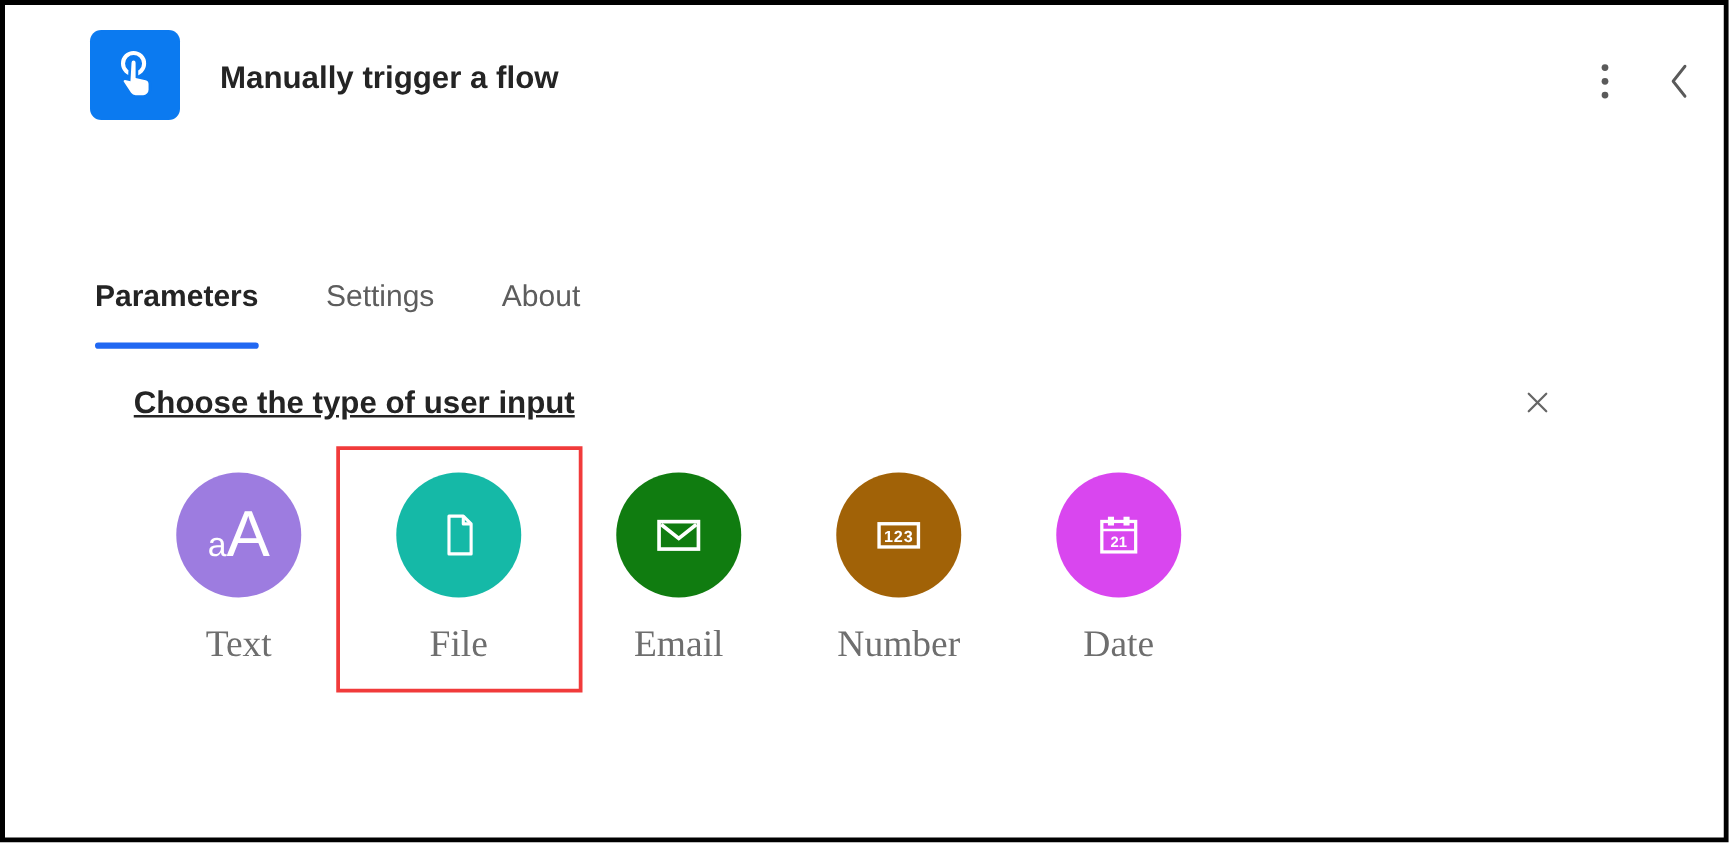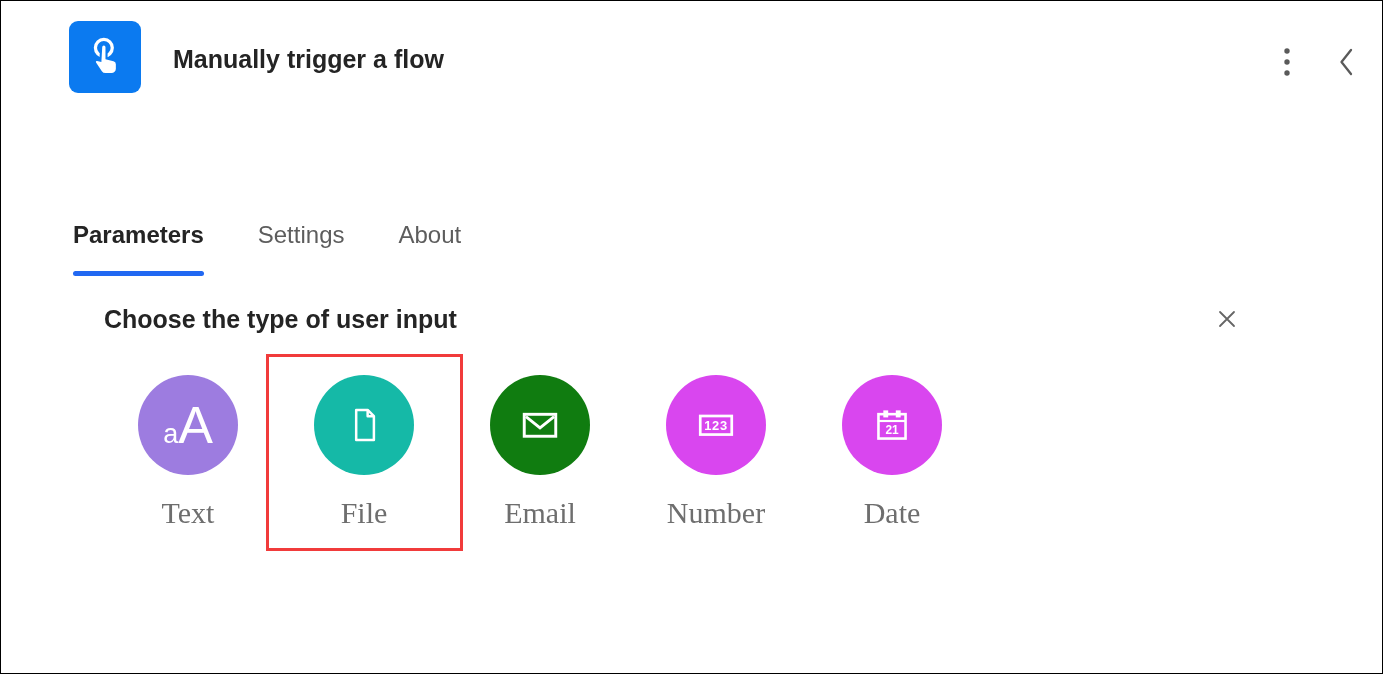--- a/index.html
+++ b/index.html
@@ -2,21 +2,21 @@
 <html><head>
 <meta charset="utf-8">
 <style>
   * { margin:0; padding:0; box-sizing:border-box; }
   html,body { background:#fff; }
   body { font-family:"Liberation Sans", sans-serif; }
   .card {
     position:relative;
     width:1383px; height:674px;
     background:#fff;
-    border:1px solid #000000;
+    border:4px solid #000000;
     overflow:hidden;
   }
 
   
   .header-icon {
     position:absolute; left:68px; top:20px;
     width:72px; height:72px; border-radius:9px;
     display:flex; align-items:center; justify-content:center;
   }
   .card-title {
@@ -47,21 +47,21 @@
   }
   .tab.active { font-weight:700; color:#242424; }
   .tab-underline {
     position:absolute; left:0; bottom:0;
     width:100%; height:5px; border-radius:3px;
   }
 
   
   .picker-heading {
     position:absolute; left:103px; top:301px;
-    font-size:25px; font-weight:700; color:#242424; line-height:34px;
+    font-size:25px; font-weight:700; color:#242424; line-height:34px;text-decoration:underline;
   }
   .close-btn { position:absolute; left:1208px; top:300px; }
 
   
   .options-row {
     position:absolute; left:99px; top:374px;
     display:flex;
   }
   .option {
     width:176px;
@@ -163,21 +163,21 @@
       <span class="option-circle" style="background-color: rgb(16, 124, 16);">
         <svg width="54" height="54" viewBox="0 0 48 48">
           <rect x="10" y="14.5" width="28" height="19.5" fill="none" stroke="#fff" stroke-width="2.6"></rect>
           <path d="M11.5 16.5 L24 26.5 L36.5 16.5" fill="none" stroke="#fff" stroke-width="2.6"></path>
         </svg>
       </span>
       <span class="option-label">Email</span>
     </button>
 
     <button class="option">
-      <span class="option-circle" style="background-color: #d946ef;">
+      <span class="option-circle" style="background-color: #a16207;">
         <svg width="54" height="54" viewBox="0 0 48 48">
           <rect x="10" y="16" width="28" height="16.5" fill="none" stroke="#fff" stroke-width="2.4"></rect>
           <text x="24" y="28.7" text-anchor="middle" font-size="11.5" font-weight="bold" fill="#fff" font-family="Liberation Sans, sans-serif" letter-spacing="0.6">123</text>
         </svg>
       </span>
       <span class="option-label">Number</span>
     </button>
 
     <button class="option">
       <span class="option-circle" style="background-color: #d946ef;">

